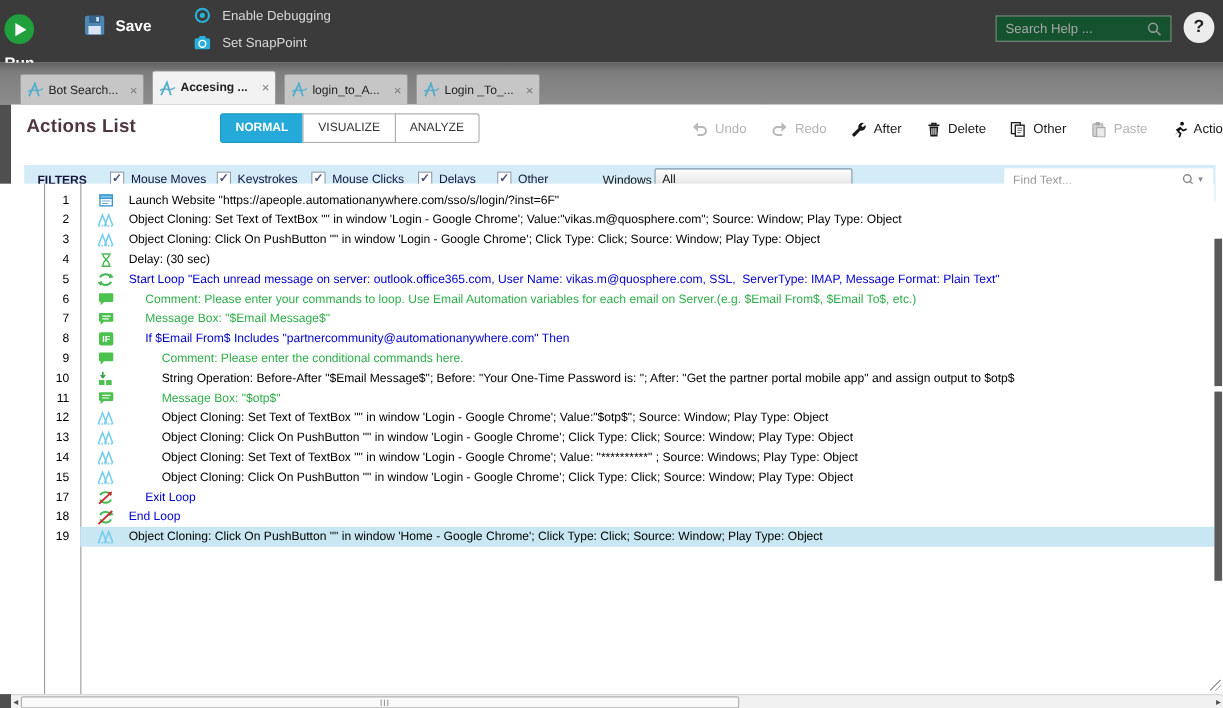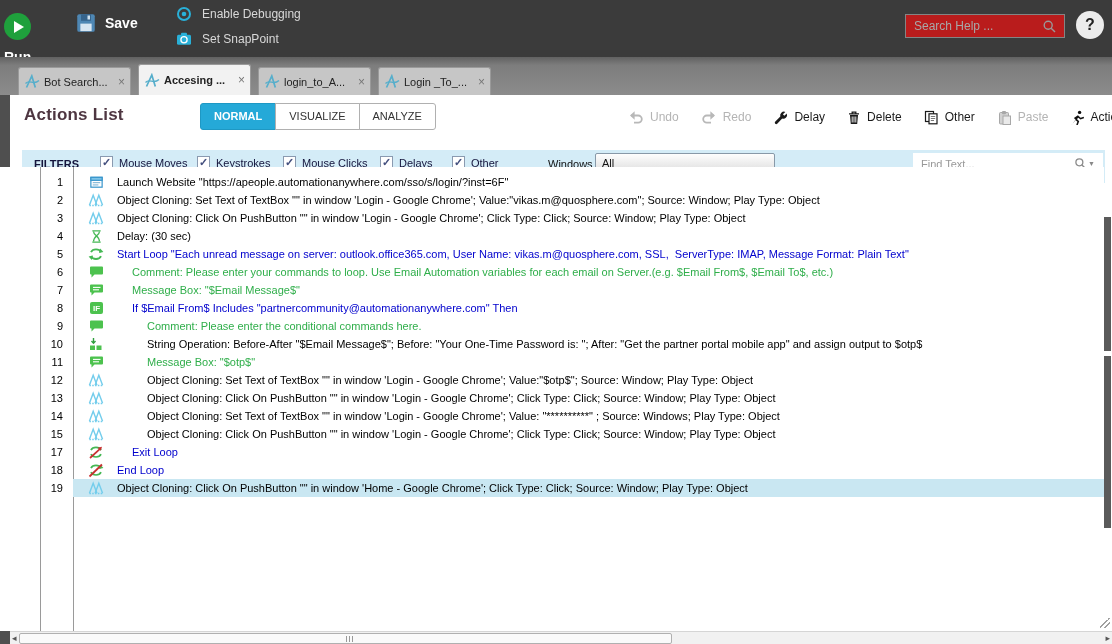--- a/index.html
+++ b/index.html
@@ -9,21 +9,21 @@
   
   .topbar { position:absolute; left:0; top:0; width:1112px; height:57px; background:#3b3b3b; }
   .run-btn { position:absolute; left:4px; top:13px; display:flex; align-items:center; gap:9px; cursor:pointer;flex-direction:column; }
   .run-circle { width:27px; height:27px; border-radius:50%; background:#1fa03c; display:flex; align-items:center; justify-content:center; }
   .run-tri { width:0; height:0; border-left:10px solid #fff; border-top:6px solid transparent; border-bottom:6px solid transparent; margin-left:3px; }
   .topbar-label { color:#fff; font-size:14px; font-weight:bold; }
   .save-btn { position:absolute; left:76px; top:13px; display:flex; align-items:center; gap:9px; cursor:pointer; }
   .dbg-item { position:absolute; display:flex; align-items:center; gap:10px; color:#d8d8d8; font-size:12px; }
   .icn { display:inline-flex; align-items:center; justify-content:center; }
   .icn svg { display:block; }
-  .help-search { position:absolute; left:905px; top:14px; width:160px; height:24px; background:#b91c1c; border:1px solid #848484; color:#cccccc; font-size:12px; padding:0 26px 0 8px; outline:none; font-family:"Liberation Sans", sans-serif; }
+  .help-search { position:absolute; left:905px; top:14px; width:160px; height:24px; background:#14532d; border:1px solid #848484; color:#cccccc; font-size:12px; padding:0 26px 0 8px; outline:none; font-family:"Liberation Sans", sans-serif; }
   .help-search::placeholder { color:#a8a8a8; }
   .search-mag { position:absolute; left:1042px; top:19px; }
   .help-circle { position:absolute; left:1076px; top:11px; width:28px; height:28px; border-radius:50%; background:#ececec; color:#222; font-weight:bold; font-size:16px; display:flex; align-items:center; justify-content:center; cursor:pointer; }
 
   
   .tabbar { position:absolute; left:0; top:57px; width:1112px; height:38px; background:linear-gradient(#616161, #7d7d7d 22%, #8c8c8c); display:flex; align-items:flex-end; padding-left:18px; gap:7px; }
   .tab { width:113px; height:28px; background:#c6c6c6; border:1px solid #9a9a9a; border-bottom:none; border-radius:3px 3px 0 0; display:flex; align-items:center; padding:0 5px; gap:4px; cursor:pointer; }
   .tab.active { height:31px; background:#f2f2f2; }
   .tab-label { flex:1; font-size:11px; color:#222; white-space:nowrap; overflow:hidden; }
   .tab.active .tab-label { font-weight:bold; }
@@ -204,21 +204,21 @@
           </svg>
         </span>
         <span>Redo</span>
       </div>
       <div class="htool">
         <span class="icn ">
           <svg width="15" height="15" viewBox="0 0 15 15">
             <path d="M13.8 3.6 a3.8 3.8 0 0 1 -4.6 5 L4.2 13.8 a1.5 1.5 0 0 1 -2.1 -2.1 L7.3 6.5 a3.8 3.8 0 0 1 5 -4.6 L9.9 4.3 l1.4 1.4z" fill="#1a1a1a"></path>
           </svg>
         </span>
-        <span>Delay</span>
+        <span>After</span>
       </div>
       <div class="htool">
         <span class="icn ">
           <svg width="14" height="15" viewBox="0 0 14 15">
             <path d="M2 3.8 h10 M5.2 3.8 V2.2 h3.6 v1.6" stroke="#1a1a1a" stroke-width="1.3" fill="none"></path>
             <path d="M3 5 l0.8 9 h6.4 L11 5z" fill="#1a1a1a"></path>
             <g stroke="#fff" stroke-width="0.9">
               <line x1="5.2" y1="6.5" x2="5.2" y2="12.5"></line>
               <line x1="7" y1="6.5" x2="7" y2="12.5"></line>
               <line x1="8.8" y1="6.5" x2="8.8" y2="12.5"></line>

